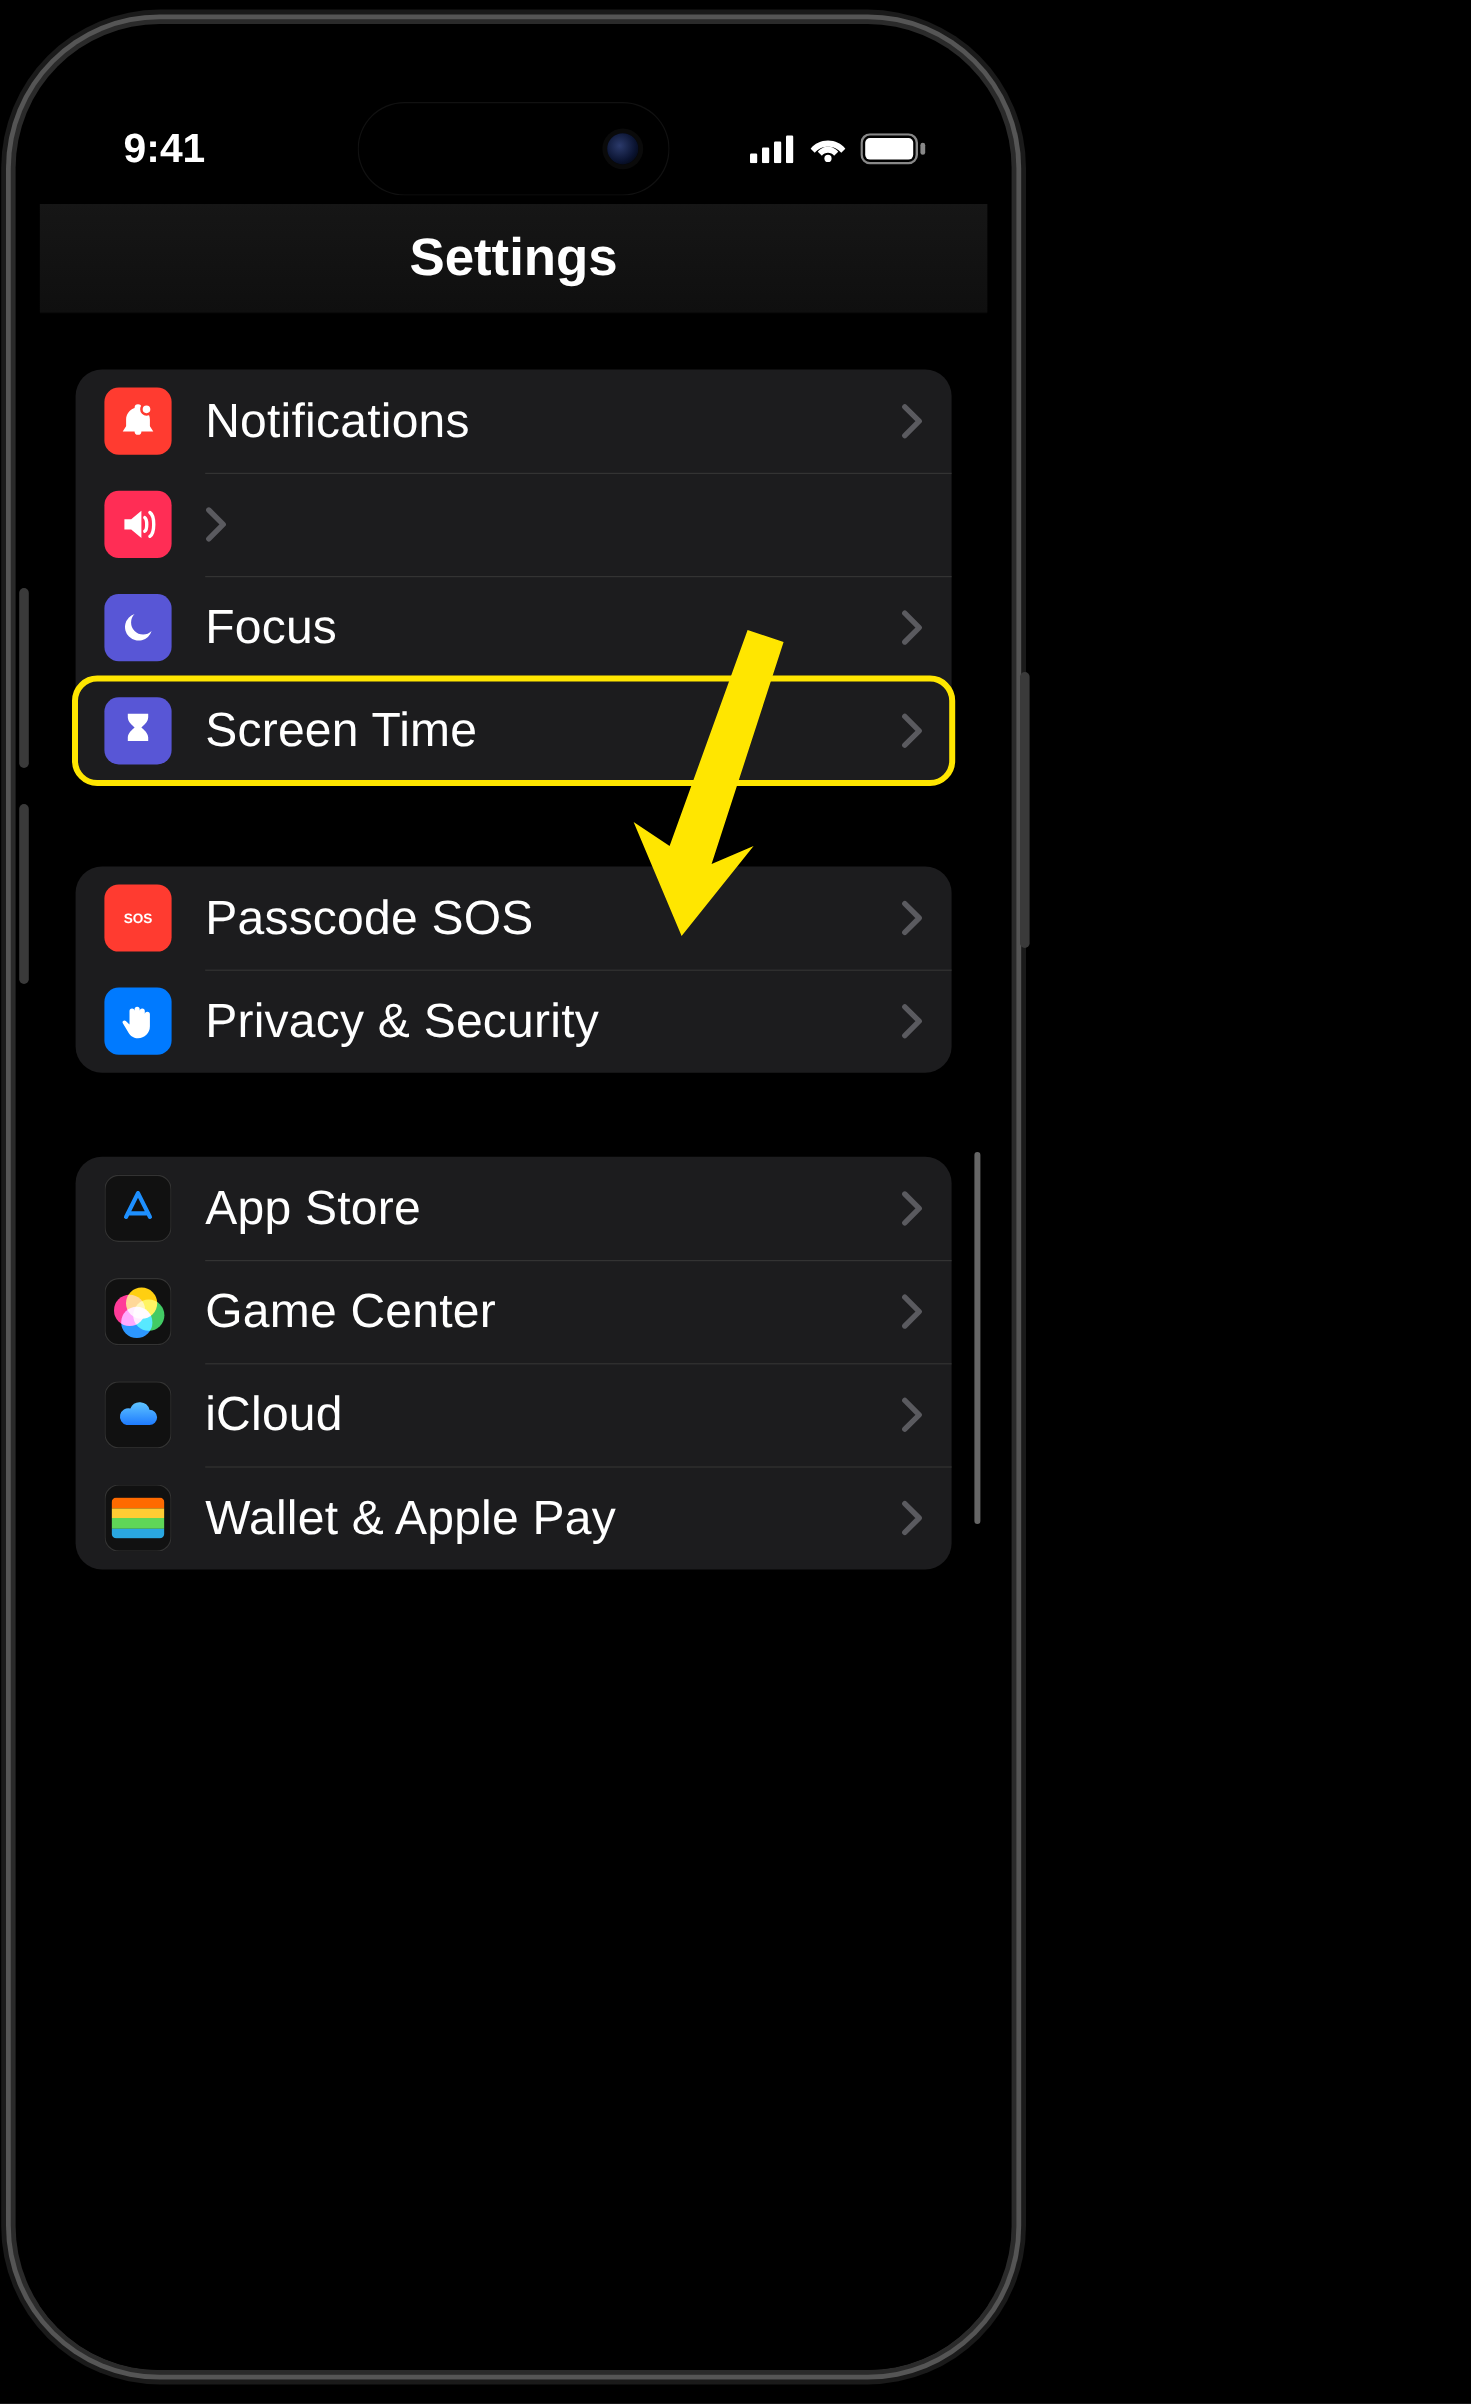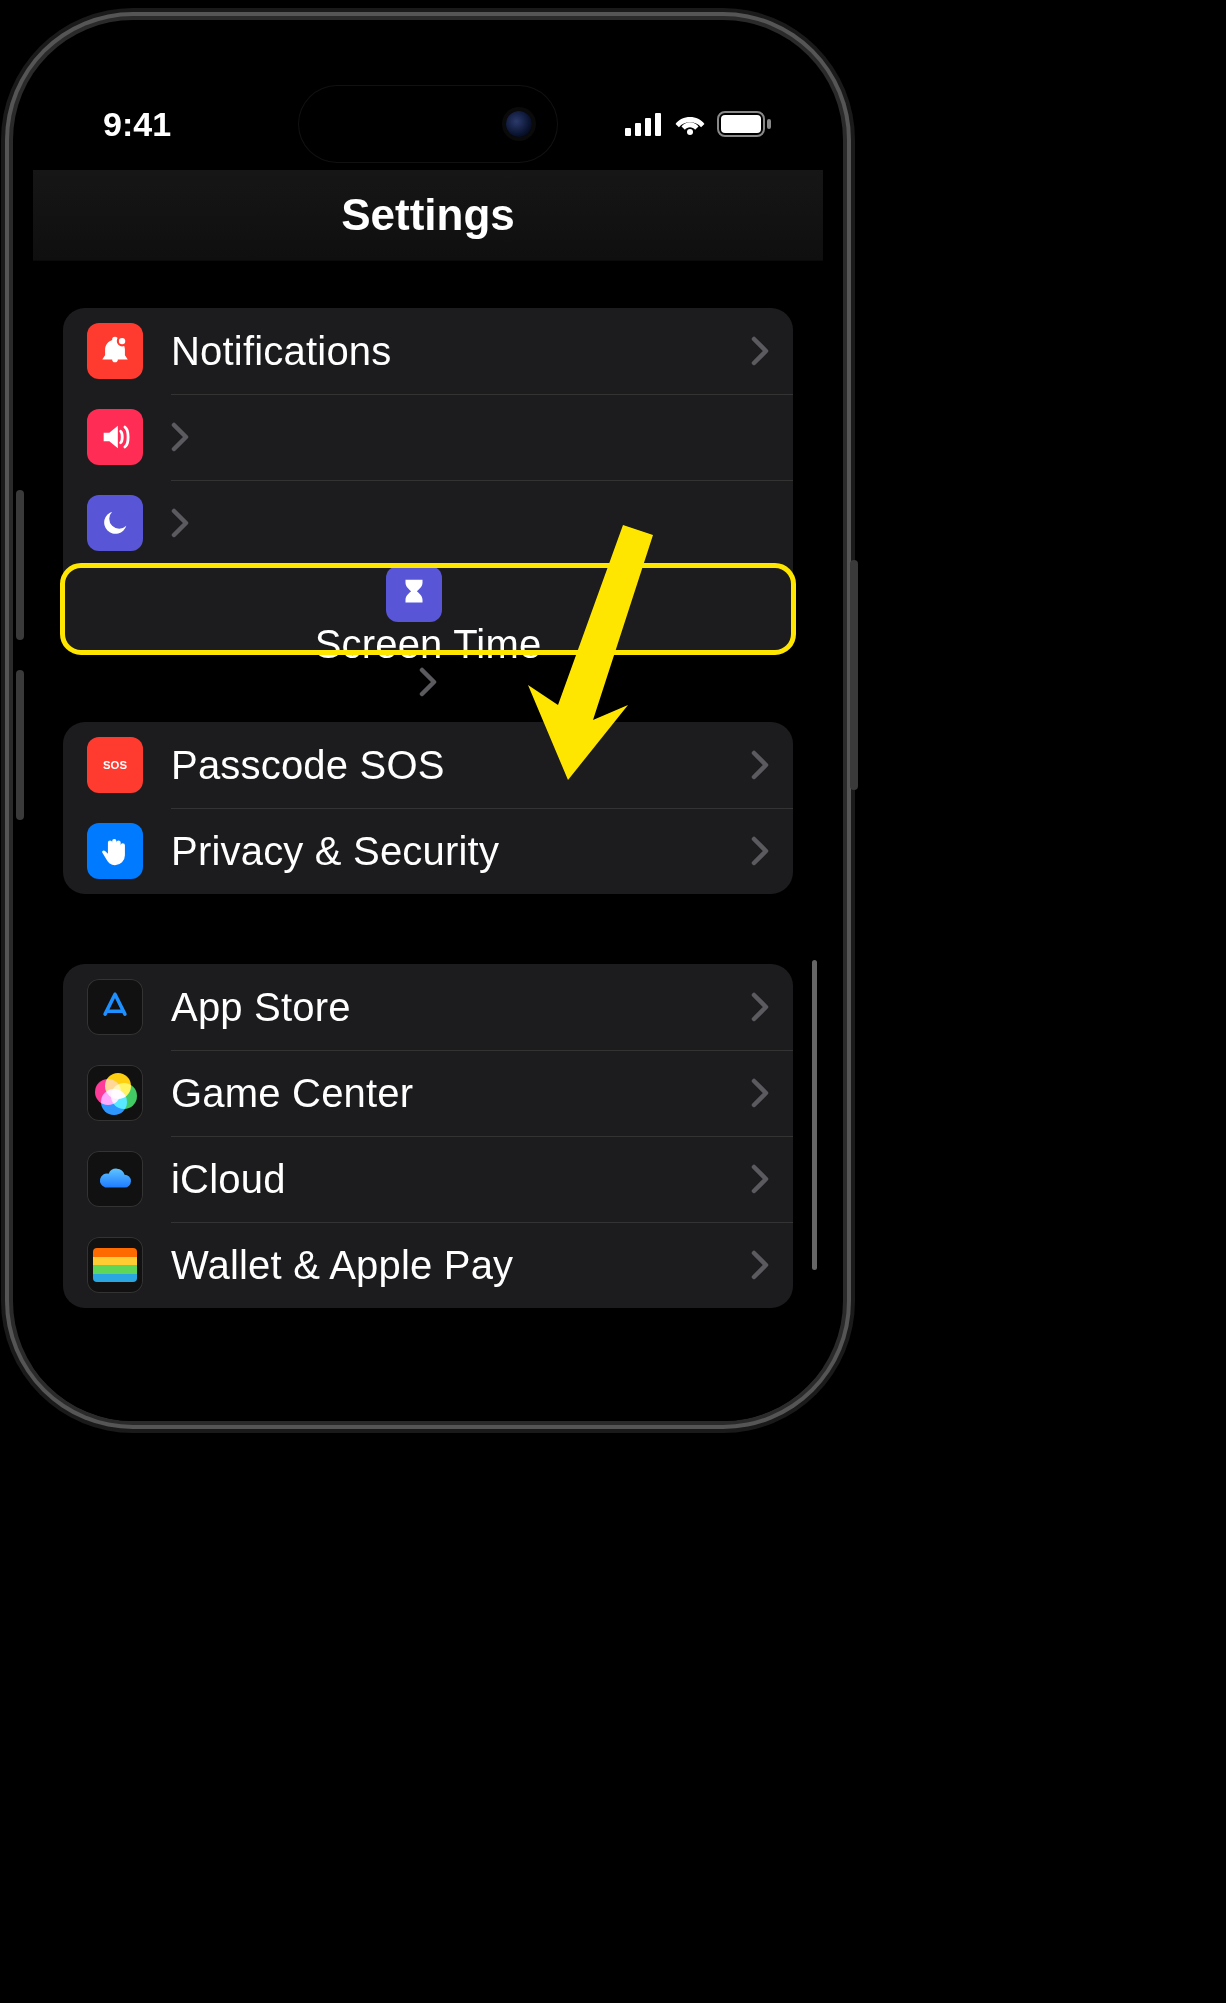--- a/index.html
+++ b/index.html
@@ -12,21 +12,21 @@
     color: #fff;
     overflow: hidden;
   }
 
   
   .phone-frame {
     position: absolute;
     left: 13px;
     top: 20px;
     width: 830px;
-    height: 1401px;
+    height: 1955px;
     border-radius: 120px;
     background: #000;
     box-shadow:
       0 0 0 4px #2a2a2a,
       0 0 0 8px #555,
       0 0 0 12px #1a1a1a;
     overflow: hidden;
   }
 
   .screen {
@@ -182,21 +182,20 @@
   .bg-green    { background: #34c759; }
   .bg-blue     { background: #007aff; }
   .bg-dark     { background: #111; box-shadow: inset 0 0 0 1px #333; }
 
   
   .row.highlight {
     outline: 5px solid #ffe600;
     outline-offset: -2px;
     border-radius: 18px;
     z-index: 5;
-    flex-direction: column;
   }
   .row.highlight::before { display:none; }
 
   
   .annotation-arrow {
     position: absolute;
     left: 470px;
     top: 245px;
     width: 180px;
     height: 280px;
@@ -329,20 +328,21 @@
                 <path d="M2 2l8 8-8 8" fill="none" stroke="currentColor" stroke-width="3" stroke-linecap="round" stroke-linejoin="round"></path>
               </svg>
             </div>
         </div>
         <div class="row">
           <div class="row-icon bg-indigo">
             <svg viewBox="0 0 24 24" fill="#fff">
                 <path d="M20 14A8 8 0 1110 4a7 7 0 0010 10z"></path>
               </svg>
           </div>
+          <div class="row-label">Focus</div>
           <div class="chevron">
               <svg viewBox="0 0 12 20">
                 <path d="M2 2l8 8-8 8" fill="none" stroke="currentColor" stroke-width="3" stroke-linecap="round" stroke-linejoin="round"></path>
               </svg>
             </div>
         </div>
         <div class="row highlight">
           <div class="row-icon bg-indigo">
             <svg viewBox="0 0 24 24" fill="#fff">
                 <path d="M6 2h12v2c0 3-3 5-4 6 1 1 4 3 4 6v2H6v-2c0-3 3-5 4-6-1-1-4-3-4-6V2z"></path>

